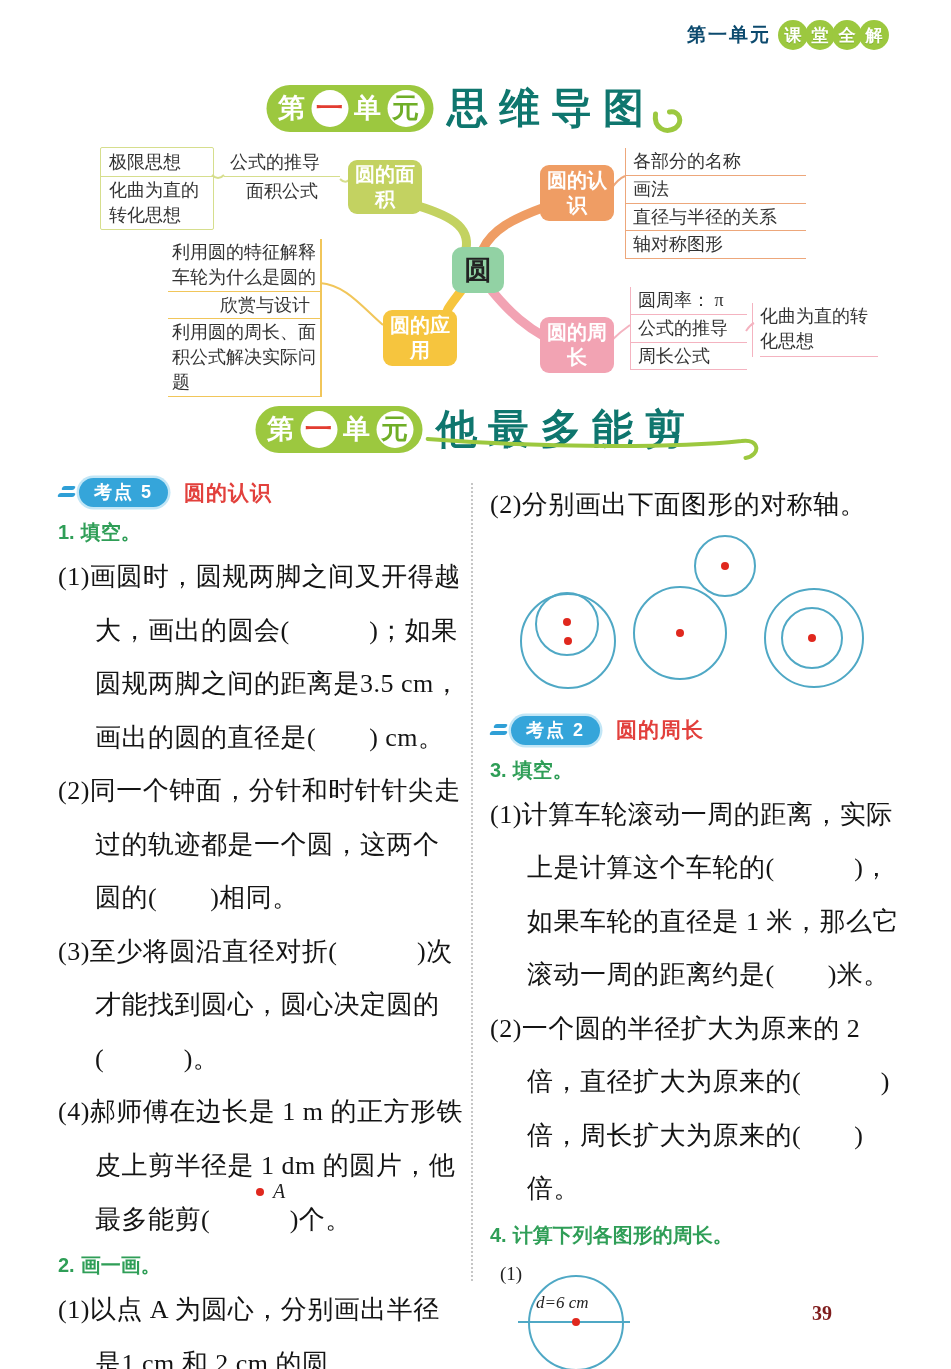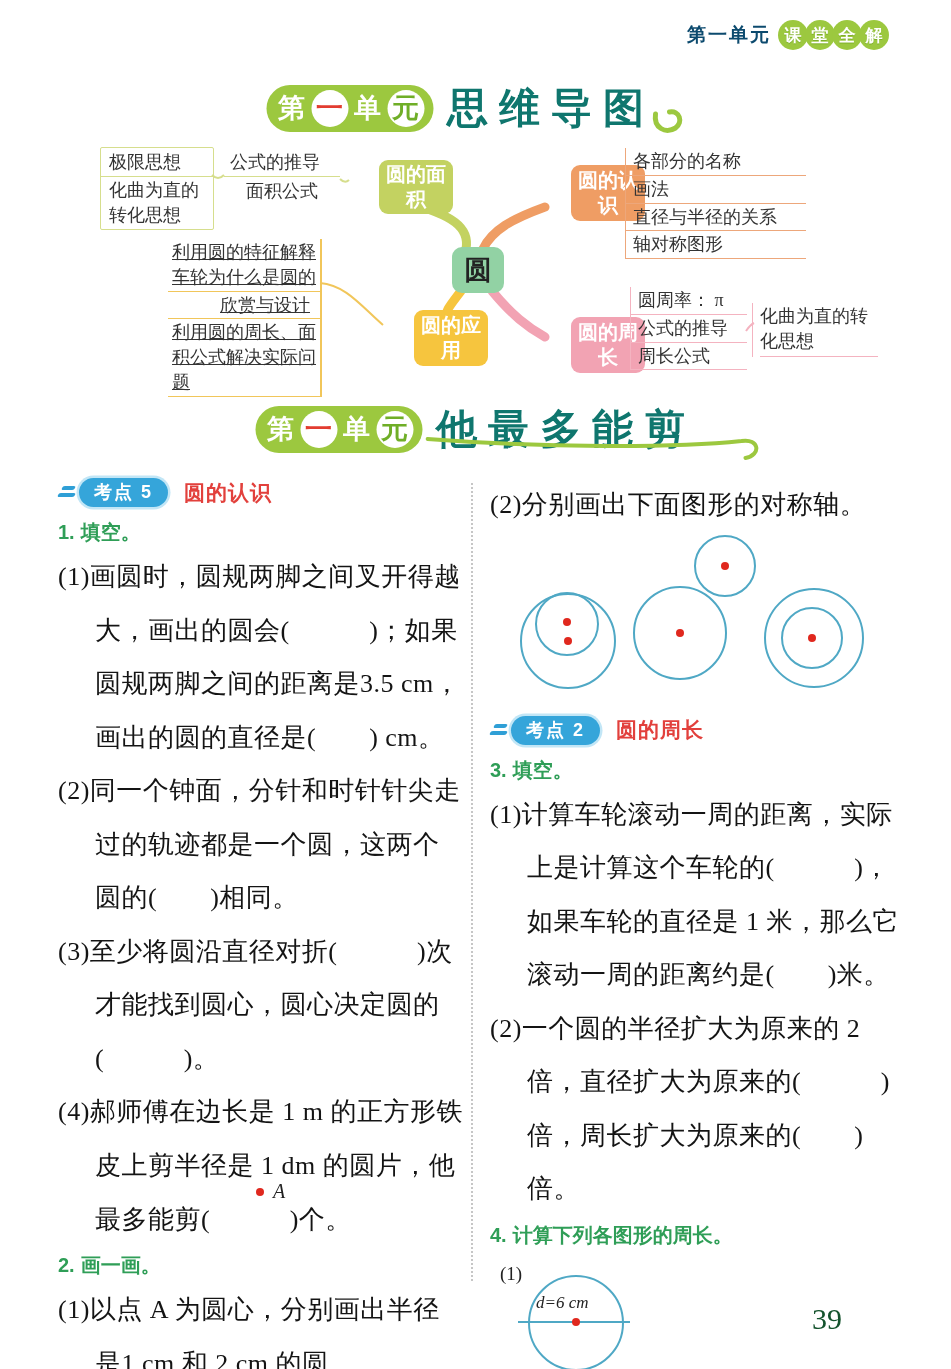--- a/index.html
+++ b/index.html
@@ -27,37 +27,37 @@
   .ttext{font-family:"Liberation Sans",sans-serif;font-weight:bold;font-size:41px;color:#0f766e;
          letter-spacing:11px;margin-left:14px;line-height:1;}
   .swirl{margin-left:-4px;margin-top:18px;}
   .t2 .t2line{position:absolute;left:170px;bottom:-10px;}
 
   
   .mindmap{position:absolute;left:0;top:135px;width:951px;height:260px;}
   .mm-svg{position:absolute;left:0;top:0;}
   .mm-box{position:absolute;border-radius:9px;color:#fff;font-family:"Liberation Sans",sans-serif;font-weight:bold;
           font-size:20px;line-height:1.25;display:flex;align-items:center;justify-content:center;text-align:center;
-          padding:2px;margin-left:31px;}
+          padding:2px;}
   .mm-center{position:absolute;left:452px;top:112px;width:52px;height:46px;background:#92d2a4;border-radius:10px;
              color:#222;font-size:27px;font-weight:bold;display:flex;align-items:center;justify-content:center;}
   .mm-area{left:348px;top:25px;width:70px;height:50px;background:#c3d261;}
   .mm-recog{left:540px;top:30px;width:70px;height:52px;background:#ef9d64;}
   .mm-app{left:383px;top:175px;width:70px;height:52px;background:#f6c53e;}
   .mm-circum{left:540px;top:182px;width:70px;height:52px;background:#f2a3b3;}
   .mm-text{font-size:18px;color:#333;line-height:1.38;}
   .mm-groupA{position:absolute;left:100px;top:12px;width:112px;border:1.5px solid #d6de8d;border-radius:2px;padding:1px 0;}
   .mm-groupA .r1{padding:1px 8px;border-bottom:1.5px solid #d6de8d;}
   .mm-groupA .r2{padding:1px 8px;}
   .mm-groupB{position:absolute;left:224px;top:14px;width:116px;}
   .mm-groupB .r1{padding:1px 6px;border-bottom:1.5px solid #d6de8d;}
   .mm-groupB .r2{padding:2px 6px;text-align:center;}
   .mm-recog-list{position:absolute;left:625px;top:13px;width:180px;border-left:1.5px solid #eda77b;}
   .mm-recog-list .row{padding:1px 7px;border-bottom:1.5px solid #eda77b;}
-  .mm-app-list{position:absolute;left:168px;top:104px;width:152px;border-right:2px solid #f1c65a;text-decoration:underline;}
+  .mm-app-list{position:absolute;left:168px;top:104px;width:152px;border-right:2px solid #f1c65a;}
   .mm-app-list .row{padding:1px 4px;border-bottom:1.5px solid #f1c65a;}
   .mm-app-list .row.right{text-align:right;padding-right:10px;}
   .mm-circ-list{position:absolute;left:630px;top:152px;width:116px;border-left:1.5px solid #f4b3c0;}
   .mm-circ-list .row{padding:1px 7px;border-bottom:1.5px solid #f4b3c0;}
   .mm-circ-trans{position:absolute;left:752px;top:168px;width:112px;border-left:1.5px solid #f4b3c0;padding:1px 0 0 7px;}
   .mm-circ-trans .inner{border-bottom:1.5px solid #f4b3c0;padding-bottom:2px;width:118px;}
 
   
   .divider{position:absolute;left:471px;top:483px;height:798px;border-left:2px dotted #c6c6c6;}
   .col{position:absolute;top:478px;}
@@ -83,21 +83,21 @@
 
   
   .figs{position:relative;height:182px;margin-top:2px;}
   .bcircle{position:absolute;border:2px solid #4fa8c5;border-radius:50%;box-sizing:border-box;}
   .dot{position:absolute;width:8px;height:8px;border-radius:50%;background:#e0281e;}
   .fig4{position:relative;height:140px;margin-top:8px;}
   .figidx{position:absolute;left:10px;top:6px;font-size:19px;color:#222;}
   .dline{position:absolute;left:28px;top:64px;width:112px;height:2px;background:#4fa8c5;}
   .dlabel{position:absolute;left:46px;top:36px;font-size:17px;font-style:italic;color:#222;}
 
-  .pagenum{position:absolute;left:812px;top:1302px;font-weight:normal;font-size:30px;color:#14532d;}
+  .pagenum{position:absolute;left:812px;top:1302px;font-weight:bold;font-size:20px;color:#7f1d1d;}
 </style>
 </head>
 <body>
 
 <div class="page">
 
   <div class="header">
     <span class="hunit">第一单元</span>
     <span class="hbrand">
       <span class="bchar">课</span>

